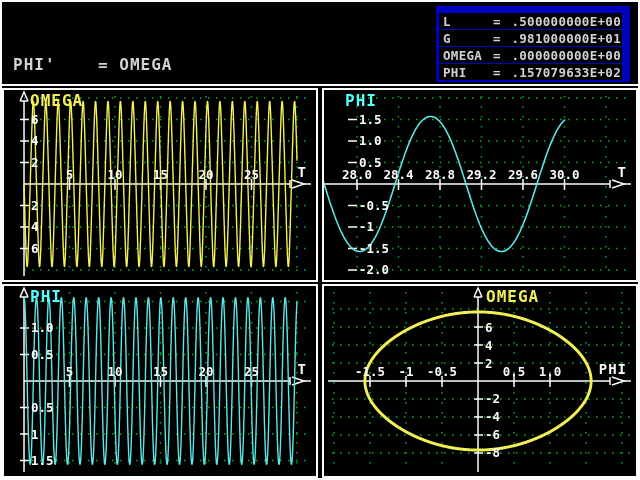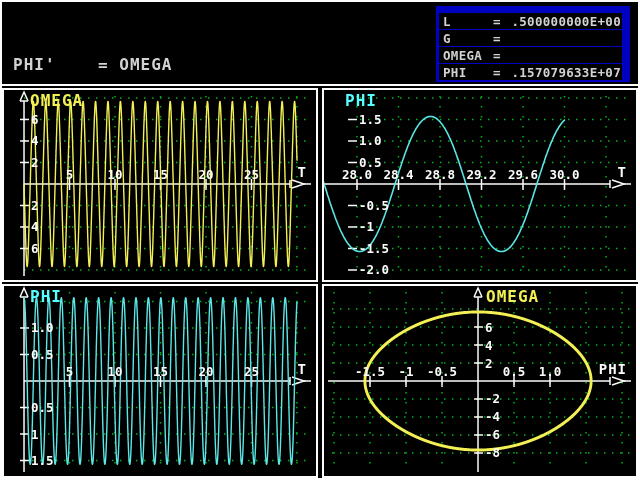--- a/index.html
+++ b/index.html
@@ -35,29 +35,31 @@
 
   <div class="param-box" id="param-box">
       <div class="param-row">
         <span class="param-name">L</span>
         <span class="param-eq">=</span>
         <span class="param-value">.500000000E+00</span>
       </div>
       <div class="param-row">
         <span class="param-name">G</span>
         <span class="param-eq">=</span>
+        <span class="param-value">.981000000E+01</span>
       </div>
       <div class="param-row">
         <span class="param-name">OMEGA</span>
         <span class="param-eq">=</span>
+        <span class="param-value">.000000000E+00</span>
       </div>
       <div class="param-row">
         <span class="param-name">PHI</span>
         <span class="param-eq">=</span>
-        <span class="param-value">.157079633E+07</span>
+        <span class="param-value">.157079633E+02</span>
       </div>
     </div>
 
   <div class="divider"></div>
 
   <div class="panel" id="panel-0">
       <svg width="312" height="190" viewBox="0 0 312 190">
         <g stroke="#00b41e" stroke-width="1.5">
           <line x1="65.51181102362204" y1="6" x2="65.51181102362204" y2="186" stroke-dasharray="1.5 8.5"></line>
           <line x1="111.00612423447066" y1="6" x2="111.00612423447066" y2="186" stroke-dasharray="1.5 8.5"></line>

